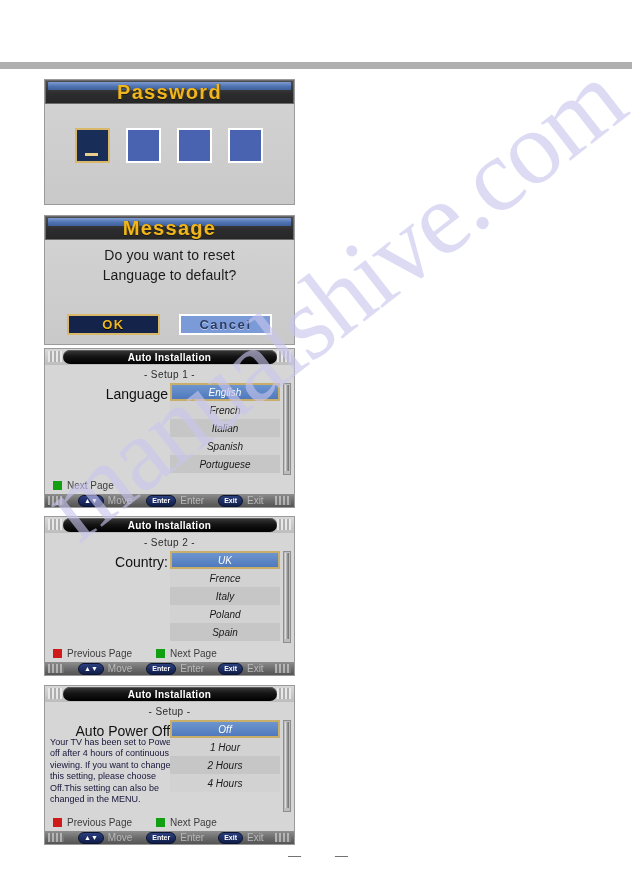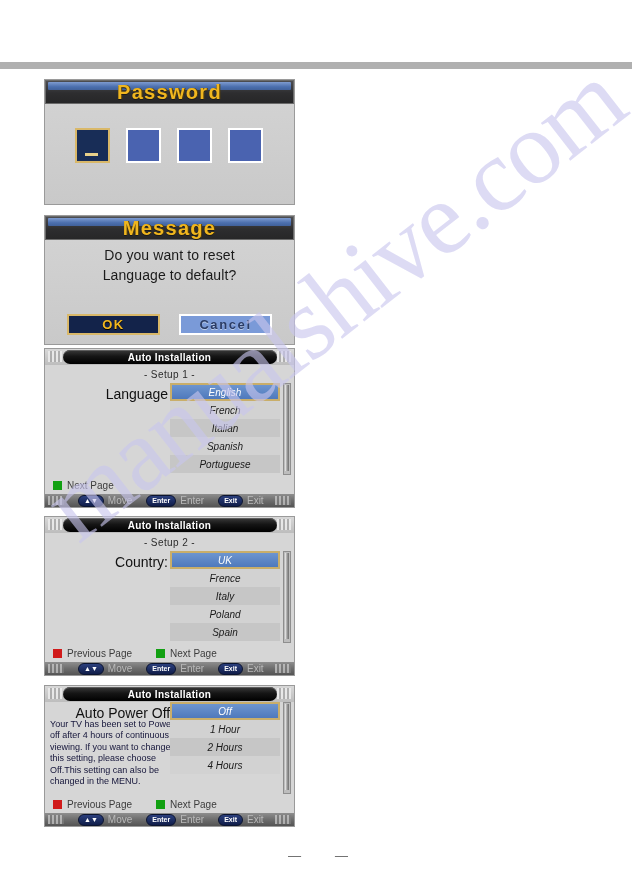--- a/index.html
+++ b/index.html
@@ -425,20 +425,21 @@
     <div class="grip2 r"></div>
   </div>
 </div>
 
 <div class="panel ai" id="setup3-panel" style="top:686px;">
   <div class="ai-head">
     <div class="grip l"></div>
     <div class="ai-pill">Auto Installation</div>
     <div class="grip r"></div>
   </div>
+  <div class="ai-setup">- Setup   -</div>
   <div class="ai-main" style="height:94px;">
     <div class="ai-label" style="left:5px;top:3px;width:128px;">Auto Power Off :</div>
     <div class="ai-note" style="top:17px;">Your TV has been set to Power off after 4 hours of continuous viewing. If you want to change this setting, please choose Off.This setting can also be changed in the MENU.</div>
     <div class="opt-list" style="top:0px;">
       <div class="opt sel">Off</div>
       <div class="opt">1 Hour</div>
       <div class="opt alt">2 Hours</div>
       <div class="opt">4 Hours</div>
     </div>
     <div class="scroll" style="top:0px;height:92px;">

